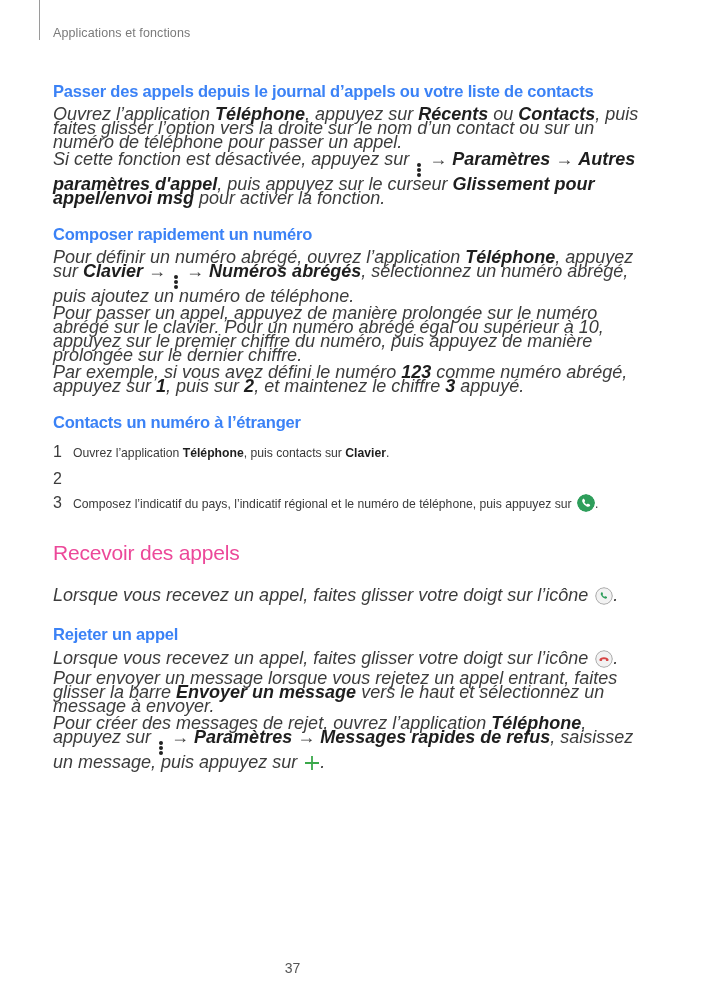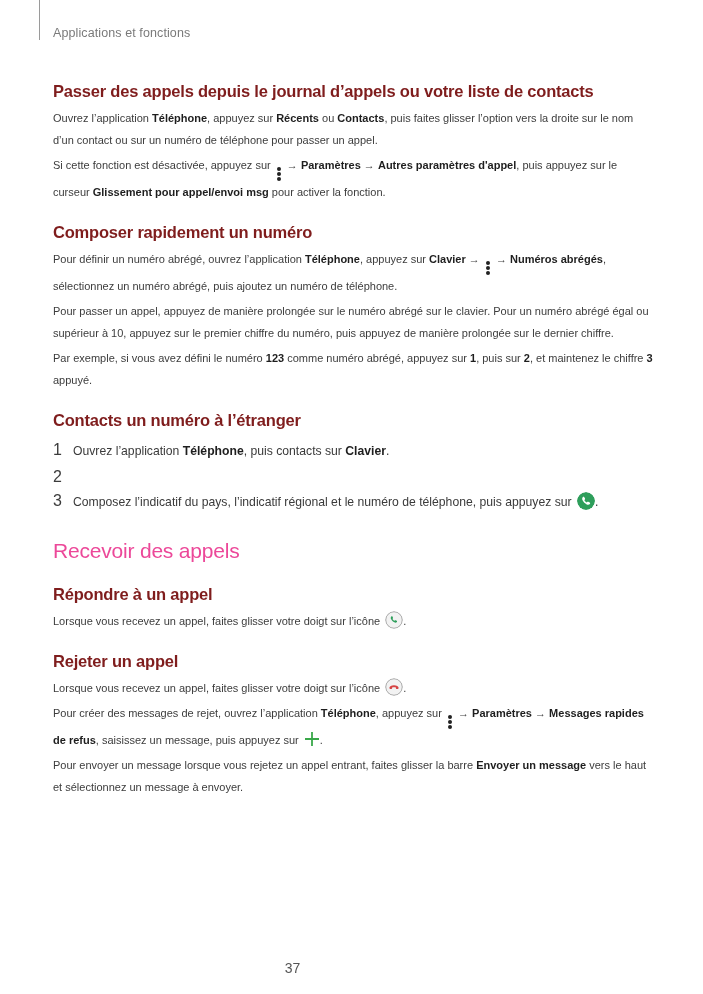--- a/index.html
+++ b/index.html
@@ -3,23 +3,23 @@
 <meta charset="utf-8">
 <style>
   html, body { margin: 0; padding: 0; background: #ffffff; }
   body {
     width: 703px; height: 994px; position: relative; overflow: hidden;
     font-family: "Liberation Sans", sans-serif; color: #3a3a3a;
   }
   .vline { position: absolute; left: 39px; top: 0; width: 1px; height: 40px; background: #9a9a9a; }
   .running-head { position: absolute; left: 53px; top: 26px; font-size: 12.5px; color: #7a7a7a; letter-spacing: 0.1px; }
   .content { position: absolute; left: 53px; top: 82px; width: 600px; }
-  h2 { font-size: 16.5px; font-weight: bold; color: #7f1d1d; margin: 0 0 6px 0; letter-spacing: -0.2px; }
+  h2 { font-size: 16.5px; font-weight: bold; color: #3b82f6; margin: 0 0 6px 0; letter-spacing: -0.2px; }
   h1 { font-size: 21px; font-weight: normal; color: #ec4899; margin: 0 0 22px 0; letter-spacing: -0.2px; }
-  p { font-size: 11px; line-height: 22px; margin: 0 0 3px 0; color: #3c3c3c; }
+  p { font-size: 18px; line-height: 14px; margin: 0 0 3px 0; color: #3c3c3c; font-style: italic; }
   b { color: #1e1e1e; }
   .sec { margin-bottom: 20px; }
   .steps { margin: 10px 0 0 0; padding: 0; list-style: none; }
   .steps li { display: flex; align-items: baseline; font-size: 12.2px; line-height: 19.5px; margin-bottom: 5px; }
   .steps .num { width: 20px; font-size: 16px; color: #3c3c3c; flex-shrink: 0; }
   .ic { display: inline-block; vertical-align: middle; }
   .kebab { display: inline-flex; flex-direction: column; justify-content: space-between; height: 14px; width: 6px; align-items: center; vertical-align: -2px; margin: 0 2px; }
   .kebab i { display: block; width: 4px; height: 4px; border-radius: 50%; background: #222; }
   .circ { width: 18px; height: 18px; border-radius: 50%; vertical-align: -4px; margin-left: 2px; }
   .page-num { position: absolute; left: 0; width: 585px; top: 960px; text-align: center; font-size: 14px; color: #555; }
@@ -70,38 +70,37 @@
               <path d="M6.5 5.5c.6-.5 1.3-.4 1.6.2l.8 1.5c.2.5.1 1-.3 1.3l-.5.4c.5 1.2 1.6 2.3 2.8 2.8l.4-.5c.3-.4.8-.5 1.3-.3l1.5.8c.6.3.7 1 .2 1.6-.8 1-2.2 1.2-3.5.5-2-1-3.6-2.6-4.6-4.6-.7-1.3-.5-2.7.3-3.7z" fill="#fff"></path>
             </svg><span>.</span></span>
         </li>
     </ol>
   </div>
 
   <div class="sec">
     <h1>Recevoir des appels</h1>
 
     <div style="margin-bottom:20px;">
-      <h2>Répondre à un appel</h2>
       <p><span>Lorsque vous recevez un appel, faites glisser votre doigt sur l’icône </span><svg class="ic circ" viewBox="0 0 20 20">
             <circle cx="10" cy="10" r="9.2" fill="#f2f2f2" stroke="#9a9a9a" stroke-width="1"></circle>
             <path d="M7 6c.5-.4 1-.3 1.3.2l.6 1.2c.2.4.1.8-.2 1l-.4.3c.4 1 1.3 1.9 2.2 2.2l.3-.4c.3-.3.7-.4 1-.2l1.2.6c.5.3.6.8.2 1.3-.7.8-1.8 1-2.8.4-1.6-.8-2.9-2.1-3.7-3.7-.5-1-.4-2.1.3-2.9z" fill="#2e9e5b"></path>
           </svg><span>.</span></p>
     </div>
 
     <div>
       <h2>Rejeter un appel</h2>
       <p><span>Lorsque vous recevez un appel, faites glisser votre doigt sur l’icône </span><svg class="ic circ" viewBox="0 0 20 20">
             <circle cx="10" cy="10" r="9.2" fill="#f2f2f2" stroke="#9a9a9a" stroke-width="1"></circle>
             <path d="M4.8 11.2c0-1.8 2.4-3.2 5.2-3.2s5.2 1.4 5.2 3.2c0 .6-.4.9-.9.9h-1.5c-.4 0-.7-.3-.7-.7v-.8c-1.4-.5-2.8-.5-4.2 0v.8c0 .4-.3.7-.7.7H5.7c-.5 0-.9-.3-.9-.9z" fill="#d64545"></path>
           </svg><span>.</span></p>
+      <p><span>Pour envoyer un message lorsque vous rejetez un appel entrant, faites glisser la barre </span><b>Envoyer un message</b><span> vers le haut et sélectionnez un message à envoyer.</span></p>
       <p><span>Pour créer des messages de rejet, ouvrez l’application </span><b>Téléphone</b><span>, appuyez sur </span><span class="kebab">
             <i></i>
             <i></i>
             <i></i>
           </span><span> → </span><b>Paramètres</b><span> → </span><b>Messages rapides de refus</b><span>, saisissez un message, puis appuyez sur </span><svg class="ic" viewBox="0 0 16 16" width="16" height="16" style="vertical-align:-3px;margin-left:2px;">
             <path d="M8 1v14M1 8h14" stroke="#3aa84a" stroke-width="1.8"></path>
           </svg><span>.</span></p>
-      <p><span>Pour envoyer un message lorsque vous rejetez un appel entrant, faites glisser la barre </span><b>Envoyer un message</b><span> vers le haut et sélectionnez un message à envoyer.</span></p>
     </div>
   </div>
 </div>
 
 <div class="page-num">37</div>
 
 </body></html>

